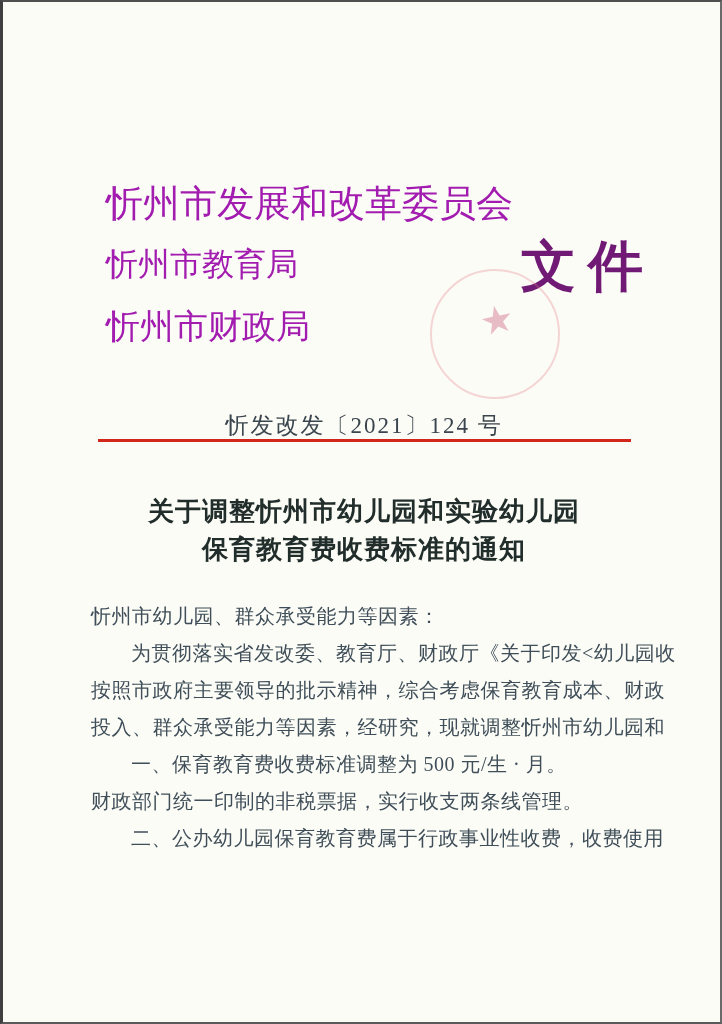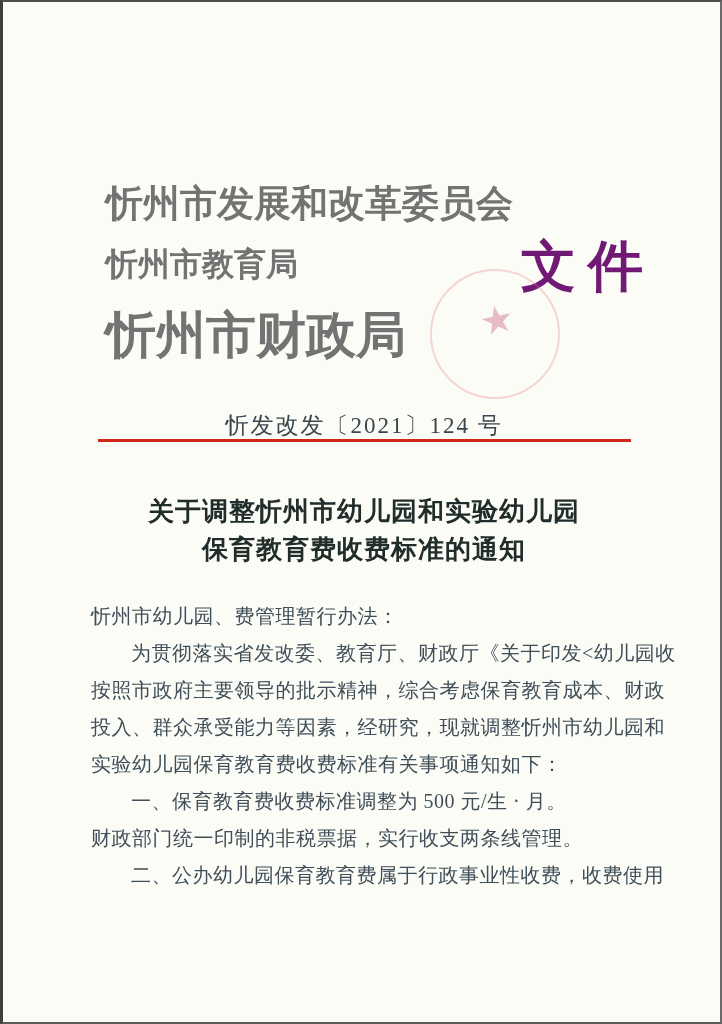--- a/index.html
+++ b/index.html
@@ -14,31 +14,31 @@
     height: 1024px;
     box-sizing: border-box;
     background: #fcfcf7;
     border-top: 2px solid #4f4f4f;
     border-right: 2px solid #6a6a6a;
     border-bottom: 2px solid #5a5a5a;
     border-left: 3px solid #3f3f3f;
     overflow: hidden;
   }
   .org-line {
-    color: #737373;
-    font-weight: bold;
+    color: #a21caf;
+    font-weight: normal;
     text-align: justify;
     text-align-last: justify;
     line-height: 1;
     white-space: nowrap;
   }
   .org-line::after { content: ""; display: inline-block; width: 100%; }
   .org-line-1 { position: absolute; top: 183px; left: 103px; width: 390px; font-size: 37px; }
   .org-line-2 { position: absolute; top: 246px; left: 103px; width: 390px; font-size: 32px; }
-  .org-line-3 { position: absolute; top: 308px; left: 103px; width: 390px; font-size: 50px; }
+  .org-line-3 { position: absolute; top: 308px; left: 103px; width: 390px; font-size: 34px; }
   .doc-type {
     position: absolute;
     left: 518px;
     top: 237px;
     font-size: 55px;
     font-weight: bold;
     color: #701a75;
     letter-spacing: 12px;
     line-height: 1;
     white-space: nowrap;
@@ -130,23 +130,22 @@
   <div class="doc-number">忻发改发〔2021〕124 号</div>
 
   <div class="red-rule"></div>
 
   <div class="doc-title">
     <div>关于调整忻州市幼儿园和实验幼儿园</div>
     <div>保育教育费收费标准的通知</div>
   </div>
 
   <div class="doc-body">
-    <div class="body-line">忻州市幼儿园、费管理暂行办法：</div>
+    <div class="body-line">忻州市幼儿园、群众承受能力等因素：</div>
     <div class="body-line indent">为贯彻落实省发改委、教育厅、财政厅《关于印发&lt;幼儿园收</div>
     <div class="body-line">按照市政府主要领导的批示精神，综合考虑保育教育成本、财政</div>
     <div class="body-line">投入、群众承受能力等因素，经研究，现就调整忻州市幼儿园和</div>
-    <div class="body-line">实验幼儿园保育教育费收费标准有关事项通知如下：</div>
     <div class="body-line indent">一、保育教育费收费标准调整为 500 元/生 · 月。</div>
     <div class="body-line">财政部门统一印制的非税票据，实行收支两条线管理。</div>
     <div class="body-line indent">二、公办幼儿园保育教育费属于行政事业性收费，收费使用</div>
   </div>
 
 </div>
 
 </body></html>

